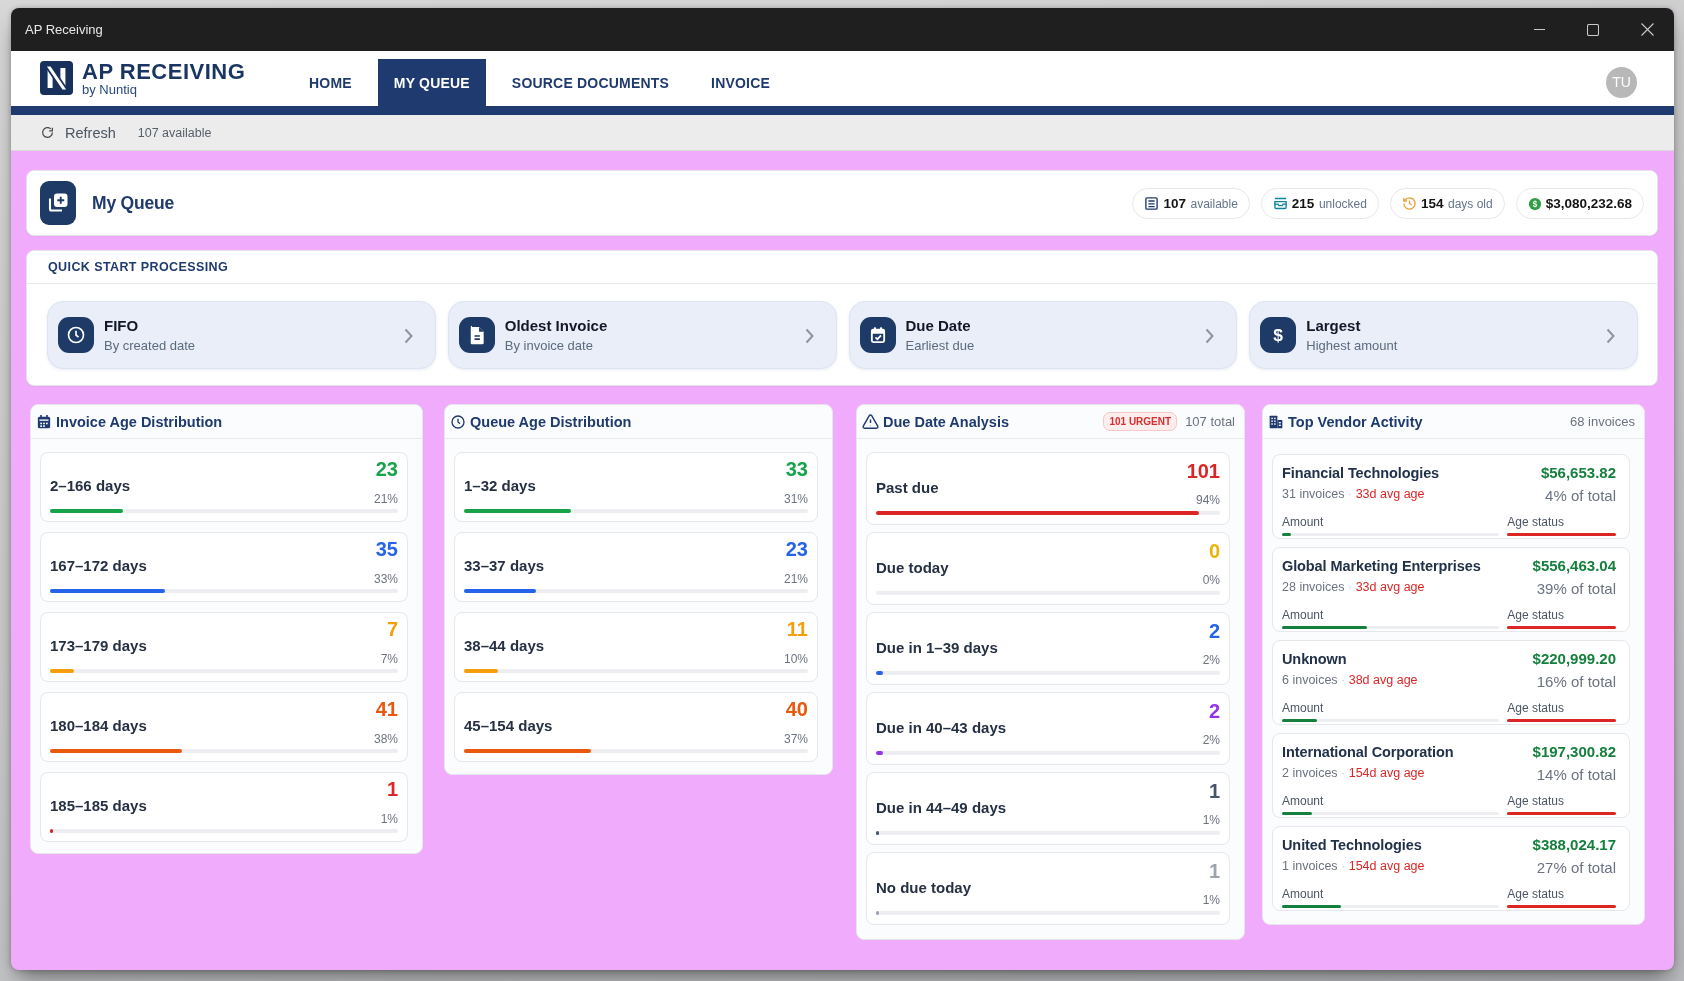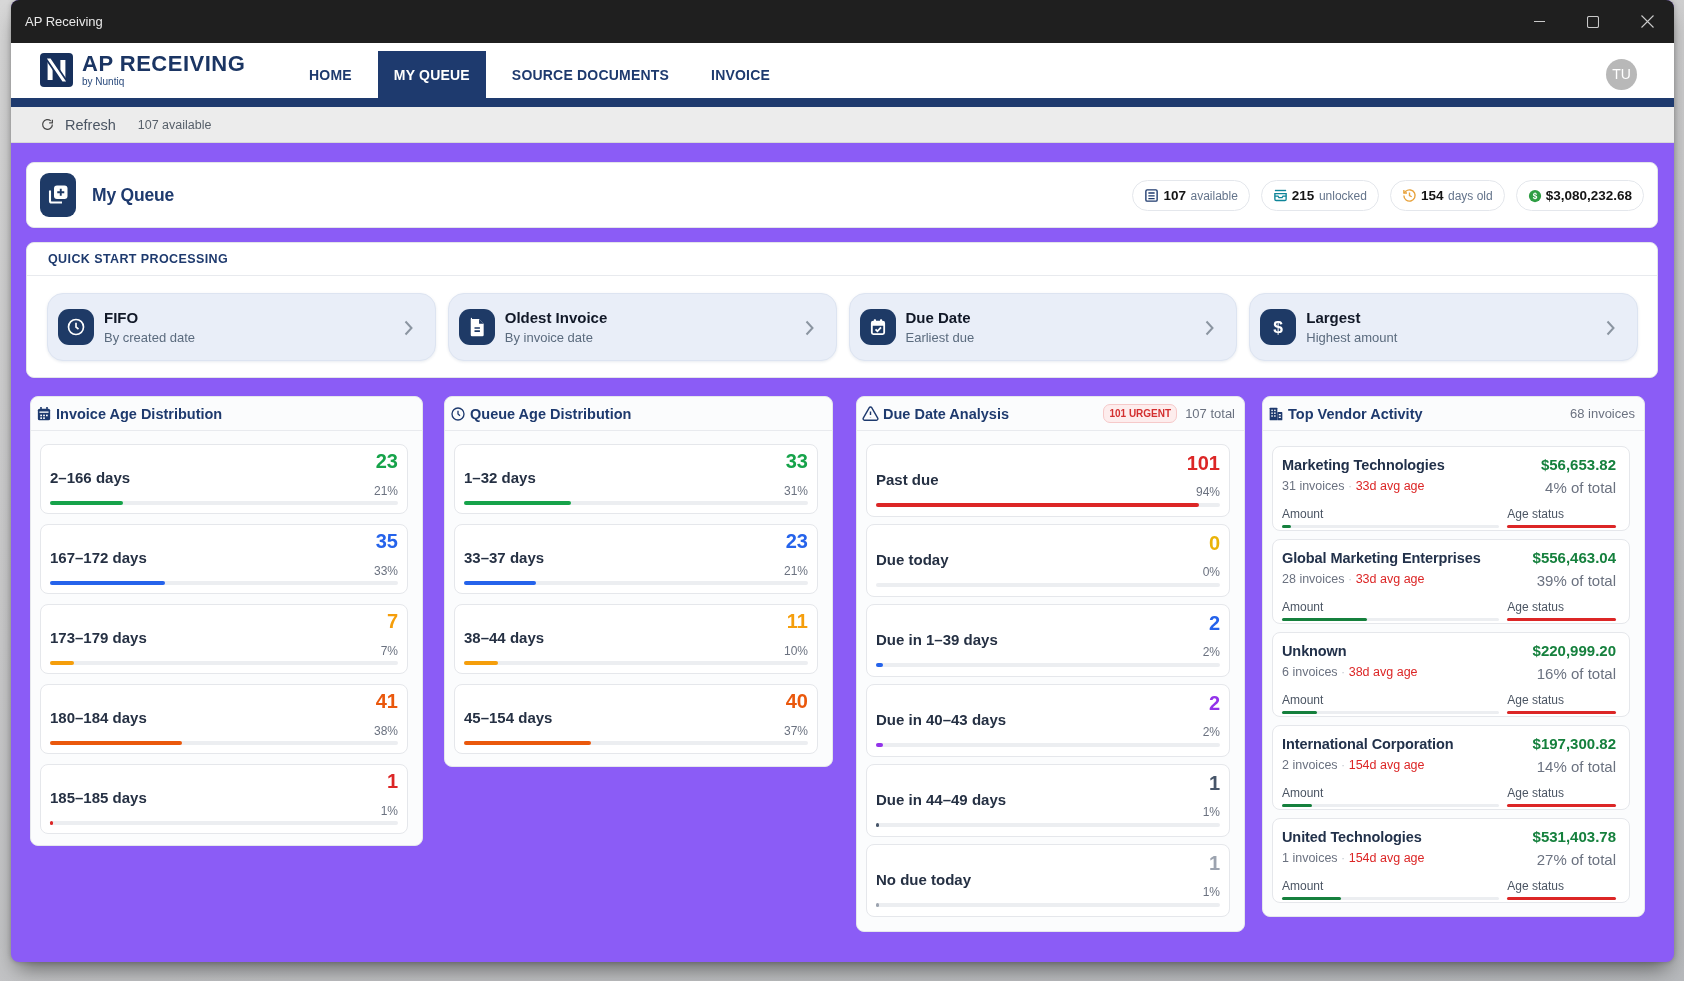--- a/index.html
+++ b/index.html
@@ -2,36 +2,36 @@
 <html><head>
 <meta charset="utf-8">
 <style>
 * { margin:0; padding:0; box-sizing:border-box; }
 html,body { width:1684px; height:981px; overflow:hidden; }
 body {
   font-family:"Liberation Sans", sans-serif;
   background:linear-gradient(165deg,#d8d8d8 0%,#cbcbcc 45%,#b8babd 100%);
 }
 .window {
-  position:absolute; left:11px; top:0; width:1663px; height:962px;
-  background:#8b5cf6; border-radius:8px; overflow:hidden;
+  position:absolute; left:11px; top:8px; width:1663px; height:962px;
+  background:#f0abfc; border-radius:8px; overflow:hidden;
   box-shadow:0 12px 22px -6px rgba(0,0,0,0.5), 0 0 5px rgba(0,0,0,0.22);
 }
 
 .titlebar { height:43px; background:#1f1f1f; display:flex; align-items:center; }
 .titlebar .tname { color:#e8e8e8; font-size:13px; padding-left:14px; flex:1; }
 .wbtn { width:54px; height:43px; display:flex; align-items:center; justify-content:center; }
 .wbtn svg { display:block; }
 
 .nav { height:64px; background:linear-gradient(#ffffff 0,#ffffff 55px,#1e3a6e 55px); display:flex; position:relative; }
 .logo { display:flex; align-items:flex-start; margin:10px 0 0 29px; height:45px; }
 .logobox { width:33px; height:34px; background:#17305c; border-radius:4px; position:relative; flex:none; }
 .logotxt { margin-left:9px; }
 .logotxt .l1 { font-size:22px; font-weight:800; color:#1b3563; letter-spacing:0.5px; line-height:21px; }
-.logotxt .l2 { font-size:10px; color:#2a4a7c; line-height:13px; margin-top:1px; }
+.logotxt .l2 { font-size:13px; color:#2a4a7c; line-height:13px; margin-top:1px; }
 .tabs { display:flex; gap:10px; position:absolute; left:282px; top:0; height:76px; }
 .tab { height:56px; margin-top:8px; padding:0 16px; display:flex; align-items:center; font-size:14px; font-weight:700; color:#1e3a6e; letter-spacing:0.2px; }
 .tab span { margin-bottom:9px; }
 .tab.active { background:#1e3a6e; color:#ffffff; }
 .avatar { position:absolute; right:37px; top:15.5px; width:31px; height:31px; border-radius:50%; background:#b8b8b8; color:#ffffff; font-size:14px; display:flex; align-items:center; justify-content:center; }
 
 .toolbar { height:36px; background:#ececec; border-bottom:1px solid #d8d8d8; display:flex; align-items:center; color:#4a4a4a; }
 .toolbar .ric { margin-left:30px; }
 .toolbar .rtx { margin-left:11px; font-size:14.5px; color:#4b5563; }
 .toolbar .avl { margin-left:22px; font-size:12.5px; color:#57606a; }
@@ -451,21 +451,21 @@
                 <rect x="16.2" y="12" width="3" height="2"></rect>
                 <rect x="16.2" y="16" width="3" height="2"></rect>
               </g>
             </svg>
           <div class="ttl">Top Vendor Activity</div>
           <div class="sp"></div>
           <div class="hmuted">68 invoices</div>
         </div>
         <div class="cbody">
           <div class="vcard">
-            <div class="vname">Marketing Technologies</div>
+            <div class="vname">Financial Technologies</div>
             <div class="vmeta">31 invoices <span style="color:#c6cbd2">·</span> <span class="red">33d avg age</span></div>
             <div class="vmoney">$56,653.82</div>
               <div class="vpct">4% of total</div>
             <div class="vbars">
               <div class="vb1">
                   <div class="blabel">Amount</div>
                   <div class="track">
                     <div class="fill bg-dgreen" style="width:4%"></div>
                   </div>
                 </div>
@@ -533,21 +533,21 @@
                   <div class="blabel">Age status</div>
                   <div class="track">
                     <div class="fill bg-red" style="width:100%"></div>
                   </div>
                 </div>
             </div>
           </div>
           <div class="vcard">
             <div class="vname">United Technologies</div>
             <div class="vmeta">1 invoices <span style="color:#c6cbd2">·</span> <span class="red">154d avg age</span></div>
-            <div class="vmoney">$531,403.78</div>
+            <div class="vmoney">$388,024.17</div>
               <div class="vpct">27% of total</div>
             <div class="vbars">
               <div class="vb1">
                   <div class="blabel">Amount</div>
                   <div class="track">
                     <div class="fill bg-dgreen" style="width:27%"></div>
                   </div>
                 </div>
               <div class="vb2">
                   <div class="blabel">Age status</div>

